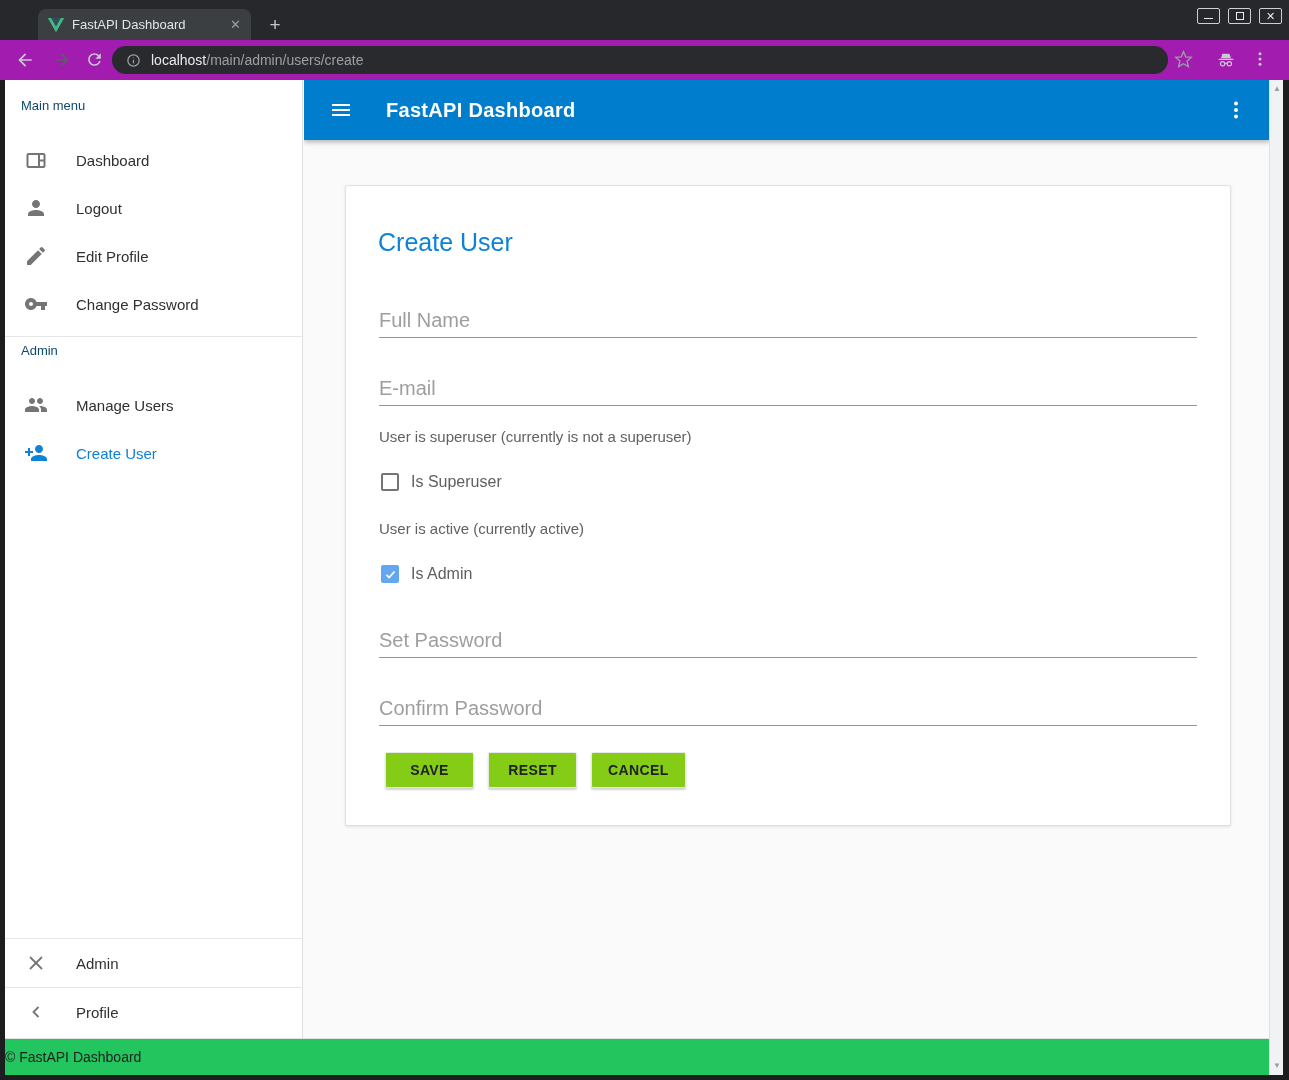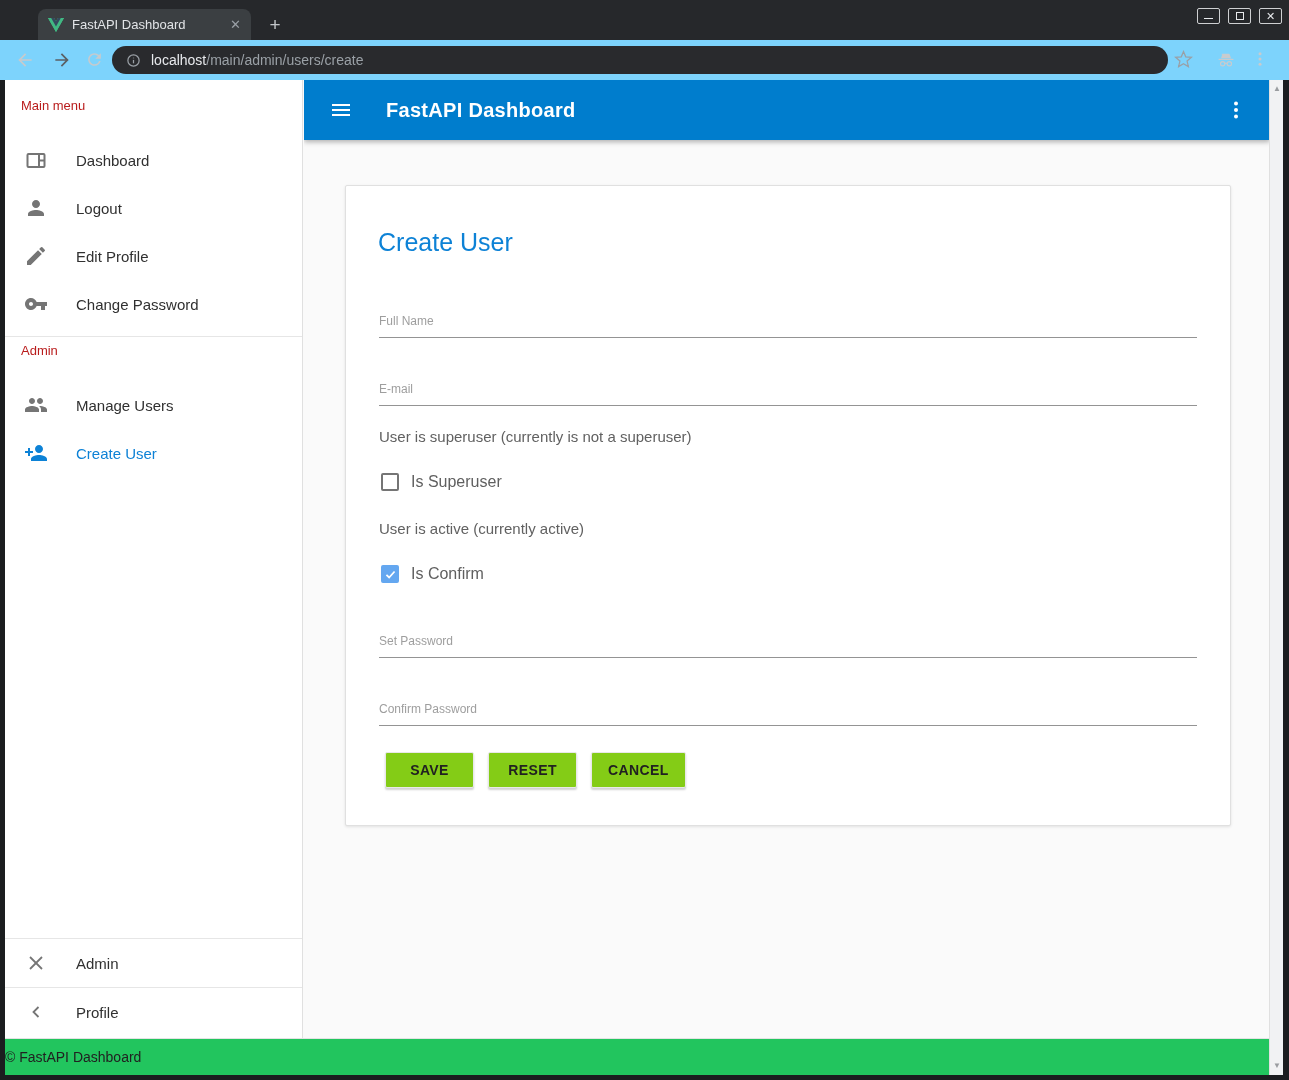--- a/index.html
+++ b/index.html
@@ -15,37 +15,37 @@
   .tab-close { color:#9aa0a6; font-size:13px; line-height:1; cursor:pointer; }
   .newtab { position:absolute; left:263px; top:13px; width:24px; height:24px; color:#c2c6c9;
             font-size:19px; line-height:23px; text-align:center; cursor:pointer; }
   .win-controls { position:absolute; right:7px; top:8px; display:flex; gap:8px; }
   .win-btn { width:23px; height:16px; border:1px solid #ced0d2; border-radius:2px;
              display:flex; align-items:center; justify-content:center; color:#e8eaed; cursor:pointer; }
   .glyph-min { width:9px; border-top:1.5px solid #e8eaed; margin-top:5px; }
   .glyph-max { width:8px; height:8px; border:1.5px solid #e8eaed; }
   .glyph-close { font-size:11px; line-height:1; }
 
-  .toolbar { position:absolute; top:40px; left:0; width:1289px; height:40px; background:#7dd3fc;text-decoration:underline; }
+  .toolbar { position:absolute; top:40px; left:0; width:1289px; height:40px; background:#a21caf;text-decoration:underline; }
   .nav-ic { position:absolute; top:10px; width:20px; height:20px; }
   .omnibox { position:absolute; left:112px; top:6px; width:1056px; height:28px; background:#292a2d;
              border-radius:14px; display:flex; align-items:center; padding:0 14px; gap:10px; }
   .url { font-size:14px; white-space:nowrap; }
   .url .host { color:#e8eaed; }
   .url .path { color:#9aa0a6; }
   .tb-right { position:absolute; top:10px; }
 
   
   .content { position:absolute; top:80px; left:5px; width:1278px; height:995px; background:#fafafa; }
 
   
   .sidebar { position:absolute; left:0; top:0; width:298px; height:958px; background:#ffffff;
              border-right:1px solid #e0e0e0; }
   .side-pad { padding-top:12px; }
-  .section-header { height:28px; line-height:28px; padding-left:16px; font-size:13px; color:#b91c1c; }
+  .section-header { height:28px; line-height:28px; padding-left:16px; font-size:13px; color:#0c4a6e; }
   .side-items { margin-top:16px; }
   .side-item { height:48px; display:flex; align-items:center; padding-left:19px; gap:28px;
                cursor:pointer; color:#303030; font-size:15px; }
   .side-item .ic { width:24px; height:24px; color:#757575; flex:0 0 24px; }
   .side-item.active { color:#0d82d6; }
   .side-item.active .ic { color:#0d82d6; }
   .divider { height:1px; background:#e6e6e6; margin-top:8px; }
   .admin-header { }
   .side-bottom { position:absolute; bottom:2px; left:0; width:100%; }
   .side-bottom .divider { margin:0; }
@@ -57,21 +57,21 @@
   .hamburger { margin-left:25px; width:24px; height:24px; color:#ffffff; cursor:pointer; }
   .app-title { margin-left:33px; color:#ffffff; font-size:20px; font-weight:700; letter-spacing:0.3px; }
   .kebab { position:absolute; right:22px; top:18px; width:24px; height:24px; color:#ffffff; cursor:pointer; }
 
   
   .card { position:absolute; left:41px; top:105px; width:886px; height:641px; background:#ffffff;
           border:1px solid #e0e0e0; border-radius:2px; box-shadow:0 1px 3px rgba(0,0,0,0.10); }
   .card-title { position:absolute; left:32px; top:42px; font-size:25px; color:#0d82d6; }
   .field { position:absolute; left:33px; right:33px; }
   .field input { width:100%; height:34px; border:none; border-bottom:1px solid #949494; background:transparent;
-                 font-family:"Liberation Sans", sans-serif; font-size:12px; color:#212121; outline:none; }
+                 font-family:"Liberation Sans", sans-serif; font-size:20px; color:#212121; outline:none; }
   .field input::placeholder { color:#9e9e9e; opacity:1; }
   .f-fullname { top:118px; }
   .f-email { top:186px; }
   .f-setpw { top:438px; }
   .f-confirmpw { top:506px; }
   .note { position:absolute; left:33px; font-size:15px; color:#616161; }
   .n-super { top:242px; }
   .n-active { top:334px; }
   .cb-row { position:absolute; left:35px; display:flex; align-items:center; gap:12px; cursor:pointer; }
   .cb-super { top:287px; }
@@ -294,21 +294,21 @@
         <span class="cb-label">Is Superuser</span>
       </div>
 
       <div class="note n-active">User is active (currently active)</div>
       <div class="cb-row cb-active">
         <span class="checkbox checked">
           <svg width="13" height="13" viewBox="0 0 24 24" fill="none" stroke="#ffffff" stroke-width="3.2">
               <polyline points="4.5,12.5 9.5,17.5 19.5,6.5"></polyline>
             </svg>
         </span>
-        <span class="cb-label">Is Confirm</span>
+        <span class="cb-label">Is Admin</span>
       </div>
 
       <div class="field f-setpw">
         <input type="password" placeholder="Set Password" style="">
       </div>
       <div class="field f-confirmpw">
         <input type="password" placeholder="Confirm Password" style="">
       </div>
 
       <div class="btn-row">

